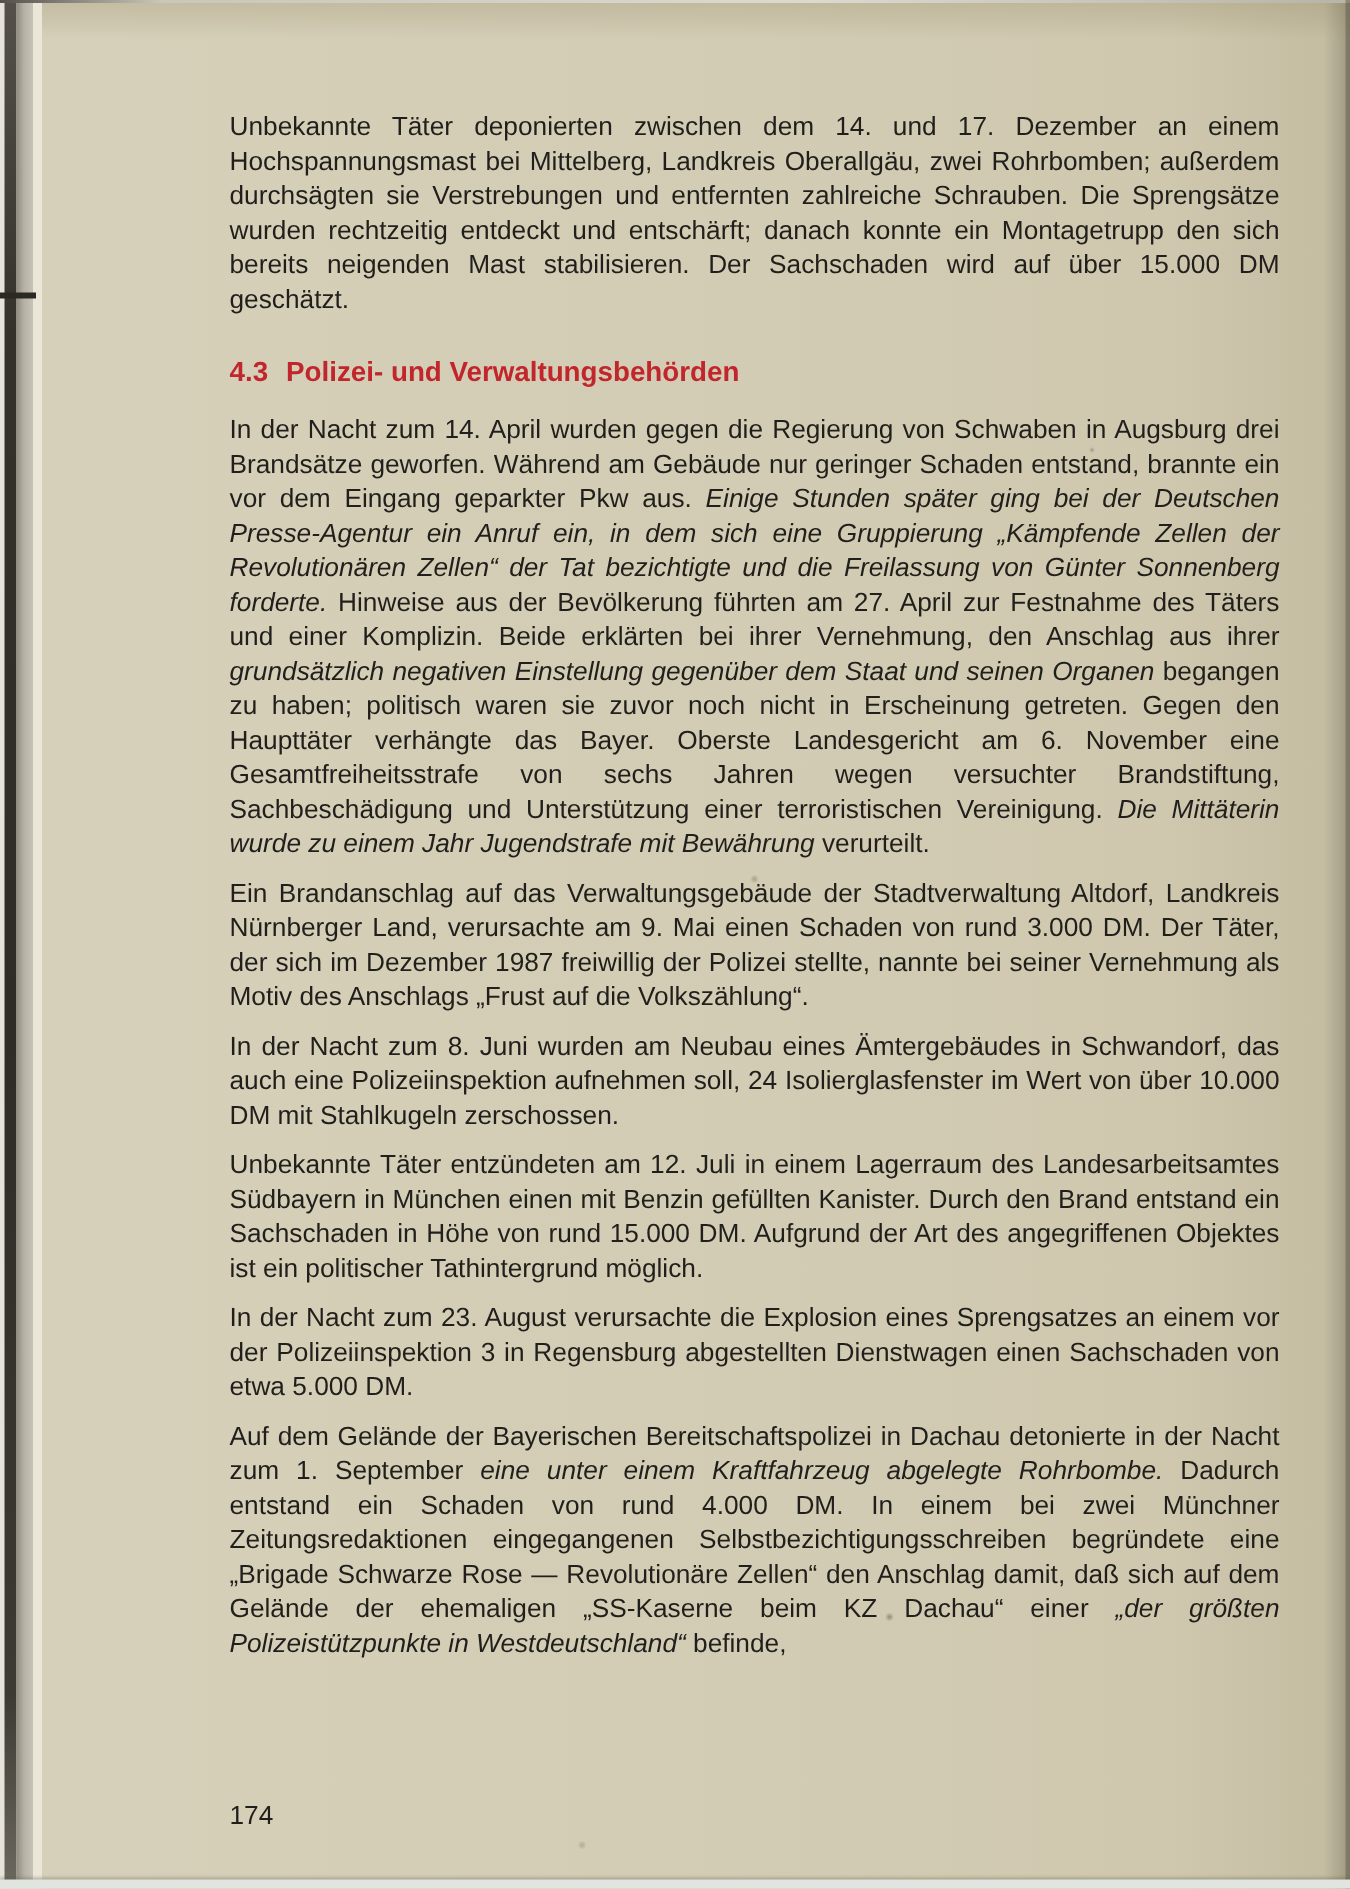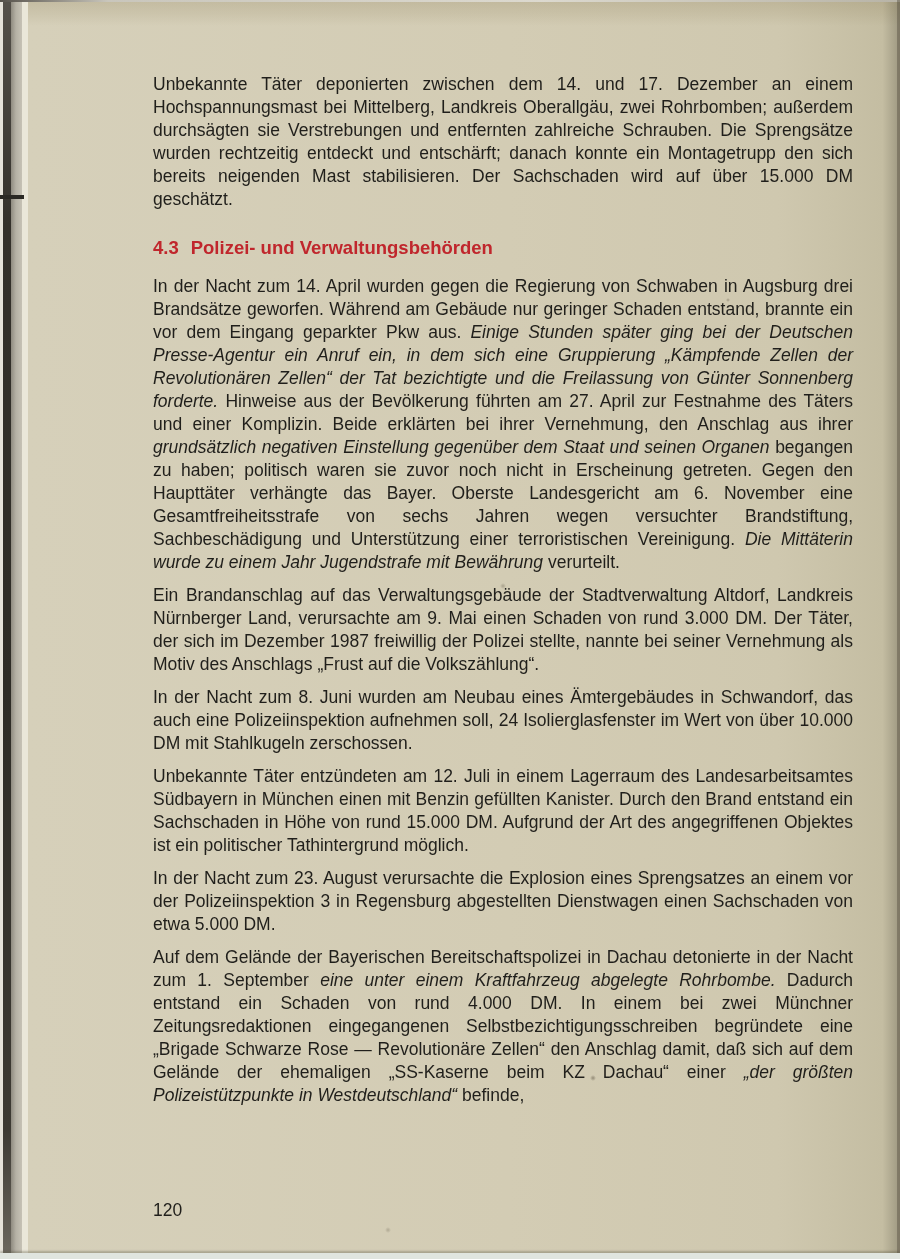--- a/index.html
+++ b/index.html
@@ -94,21 +94,21 @@
           <p class="para"><span class="seg">In der Nacht zum 14. April wurden gegen die Regierung von Schwaben in Augsburg drei Brandsätze geworfen. Während am Gebäude nur geringer Schaden entstand, brannte ein vor dem Eingang geparkter Pkw aus. </span><span class="seg italic">Einige Stunden später ging bei der Deutschen Presse-Agentur ein Anruf ein, in dem sich eine Gruppierung „Kämpfende Zellen der Revolutionären Zellen“ der Tat bezichtigte und die Freilassung von Günter Sonnenberg forderte. </span><span class="seg">Hinweise aus der Bevölkerung führten am 27. April zur Festnahme des Täters und einer Komplizin. Beide erklärten bei ihrer Vernehmung, den Anschlag aus ihrer </span><span class="seg italic">grundsätzlich negativen Einstellung gegenüber dem Staat und seinen Organen </span><span class="seg">begangen zu haben; politisch waren sie zuvor noch nicht in Erscheinung getreten. Gegen den Haupttäter verhängte das Bayer. Oberste Landesgericht am 6. November eine Gesamtfreiheitsstrafe von sechs Jahren wegen versuchter Brandstiftung, Sachbeschädigung und Unterstützung einer terroristischen Vereinigung. </span><span class="seg italic">Die Mittäterin wurde zu einem Jahr Jugendstrafe mit Bewährung </span><span class="seg">verurteilt.</span></p>
           <p class="para"><span class="seg">Ein Brandanschlag auf das Verwaltungsgebäude der Stadtverwaltung Altdorf, Landkreis Nürnberger Land, verursachte am 9. Mai einen Schaden von rund 3.000 DM. Der Täter, der sich im Dezember 1987 freiwillig der Polizei stellte, nannte bei seiner Vernehmung als Motiv des Anschlags „Frust auf die Volkszählung“.</span></p>
           <p class="para"><span class="seg">In der Nacht zum 8. Juni wurden am Neubau eines Ämtergebäudes in Schwandorf, das auch eine Polizeiinspektion aufnehmen soll, 24 Isolierglasfenster im Wert von über 10.000 DM mit Stahlkugeln zerschossen.</span></p>
           <p class="para"><span class="seg">Unbekannte Täter entzündeten am 12. Juli in einem Lagerraum des Landesarbeitsamtes Südbayern in München einen mit Benzin gefüllten Kanister. Durch den Brand entstand ein Sachschaden in Höhe von rund 15.000 DM. Aufgrund der Art des angegriffenen Objektes ist ein politischer Tathintergrund möglich.</span></p>
           <p class="para"><span class="seg">In der Nacht zum 23. August verursachte die Explosion eines Sprengsatzes an einem vor der Polizeiinspektion 3 in Regensburg abgestellten Dienstwagen einen Sachschaden von etwa 5.000 DM.</span></p>
           <p class="para"><span class="seg">Auf dem Gelände der Bayerischen Bereitschaftspolizei in Dachau detonierte in der Nacht zum 1. September </span><span class="seg italic">eine unter einem Kraftfahrzeug abgelegte Rohrbombe. </span><span class="seg">Dadurch entstand ein Schaden von rund 4.000 DM. In einem bei zwei Münchner Zeitungsredaktionen eingegangenen Selbstbezichtigungsschreiben begründete eine „Brigade Schwarze Rose — Revolutionäre Zellen“ den Anschlag damit, daß sich auf dem Gelände der ehemaligen „SS-Kaserne beim KZ Dachau“ einer </span><span class="seg italic">„der größten Polizeistützpunkte in Westdeutschland“</span><span class="seg"> befinde,</span></p>
         </div>
 
     </div>
 
-    <div class="page-number">120</div>
+    <div class="page-number">174</div>
   </div>
 
   <div class="edge-white-sliver"></div>
   <div class="edge-dark-strip"></div>
   <div class="edge-gray-strip"></div>
   <div class="edge-light-gap"></div>
   <div class="edge-left-dash"></div>
   <div class="top-hairline"></div>
   <div class="right-hairline"></div>
   <div class="bottom-strip"></div>

